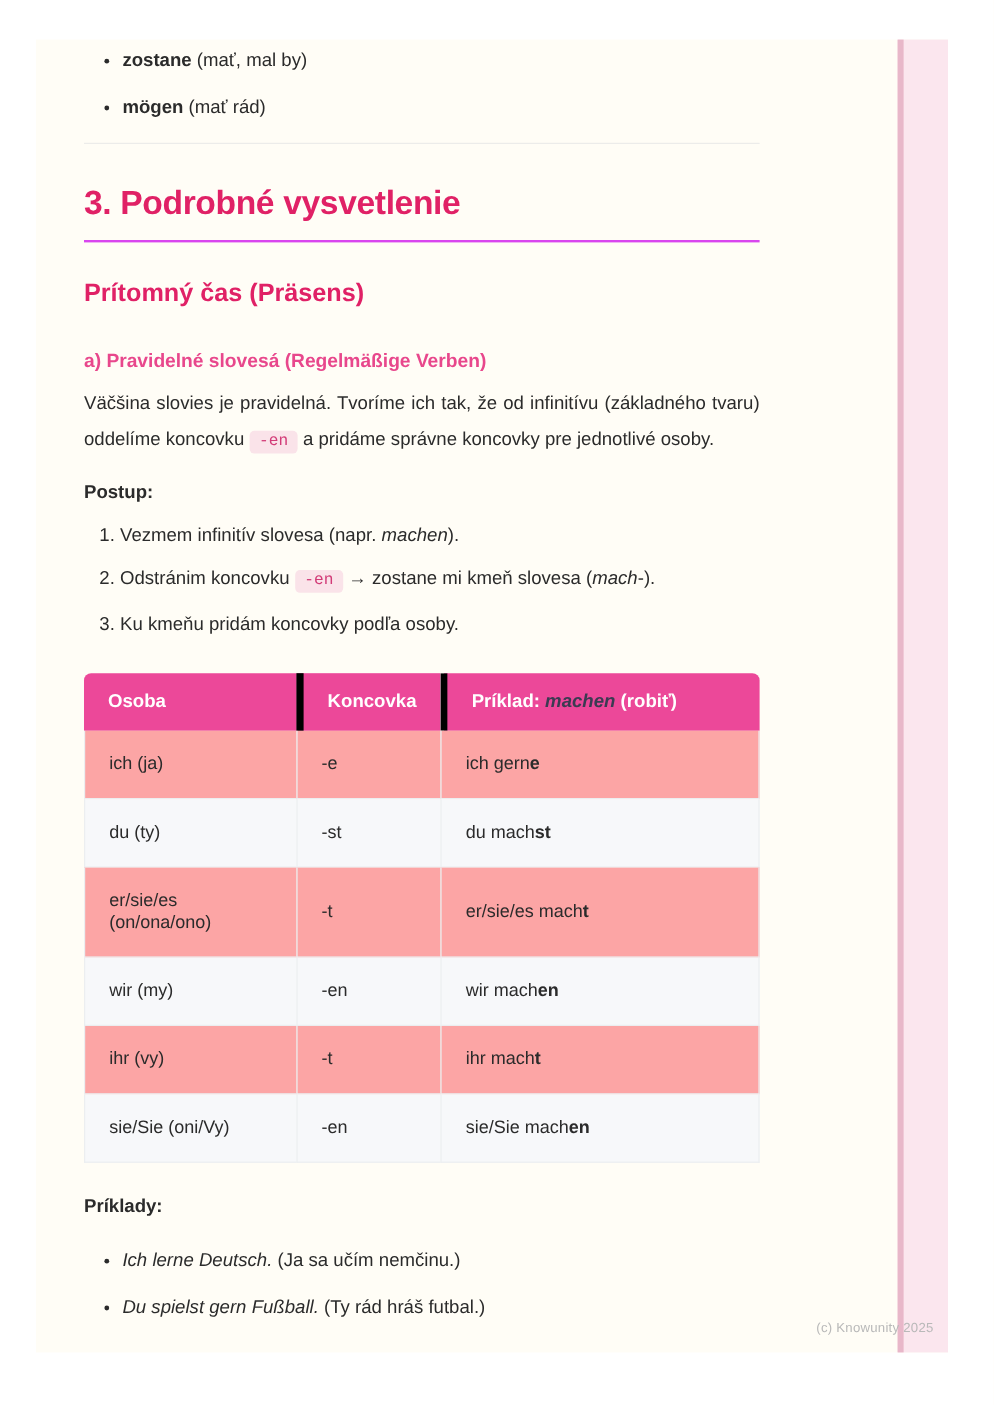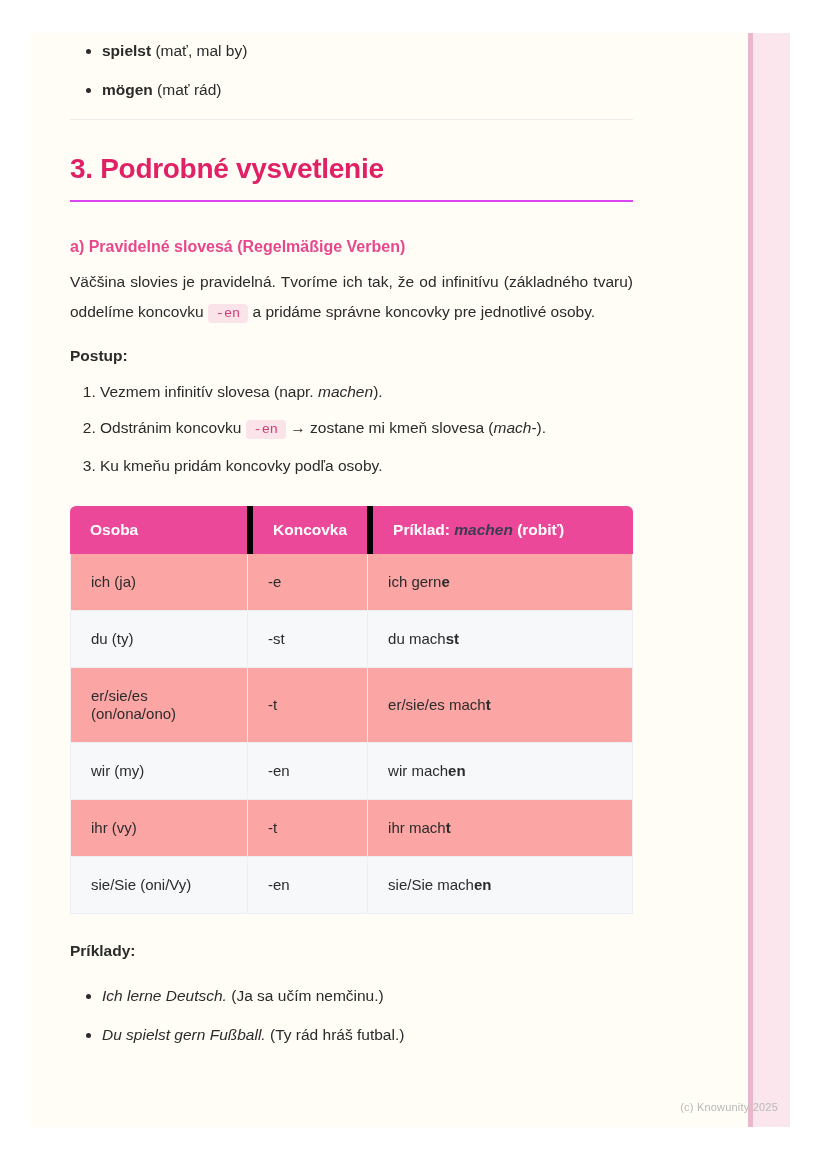--- a/index.html
+++ b/index.html
@@ -62,28 +62,29 @@
     letter-spacing:0.2px;
   }
 </style>
 </head>
 <body>
 
 <div class="page">
   <div class="content">
 
     <ul class="blist">
-      <li><b>spielst</b><span> (mať, mal by)</span></li>
+      <li><b>zostane</b><span> (mať, mal by)</span></li>
       <li><b>mögen</b><span> (mať rád)</span></li>
     </ul>
 
     <hr class="divider">
 
     <h2 class="sec">3. Podrobné vysvetlenie</h2>
 
+    <h3 class="sub">Prítomný čas (Präsens)</h3>
 
     <h4 class="subsub">a) Pravidelné slovesá (Regelmäßige Verben)</h4>
 
     <p class="intro"><span>Väčšina slovies je pravidelná. Tvoríme ich tak, že od infinitívu (základného tvaru) oddelíme koncovku </span><code class="badge">-en</code><span> a pridáme správne koncovky pre jednotlivé osoby.</span></p>
 
     <p class="blabel">Postup:</p>
 
     <ol class="steps">
       <li><span>Vezmem infinitív slovesa (napr. </span><i>machen</i><span>).</span></li>
       <li><span>Odstránim koncovku </span><code class="badge">-en</code><span> → zostane mi kmeň slovesa (</span><i>mach</i><span>-).</span></li>

